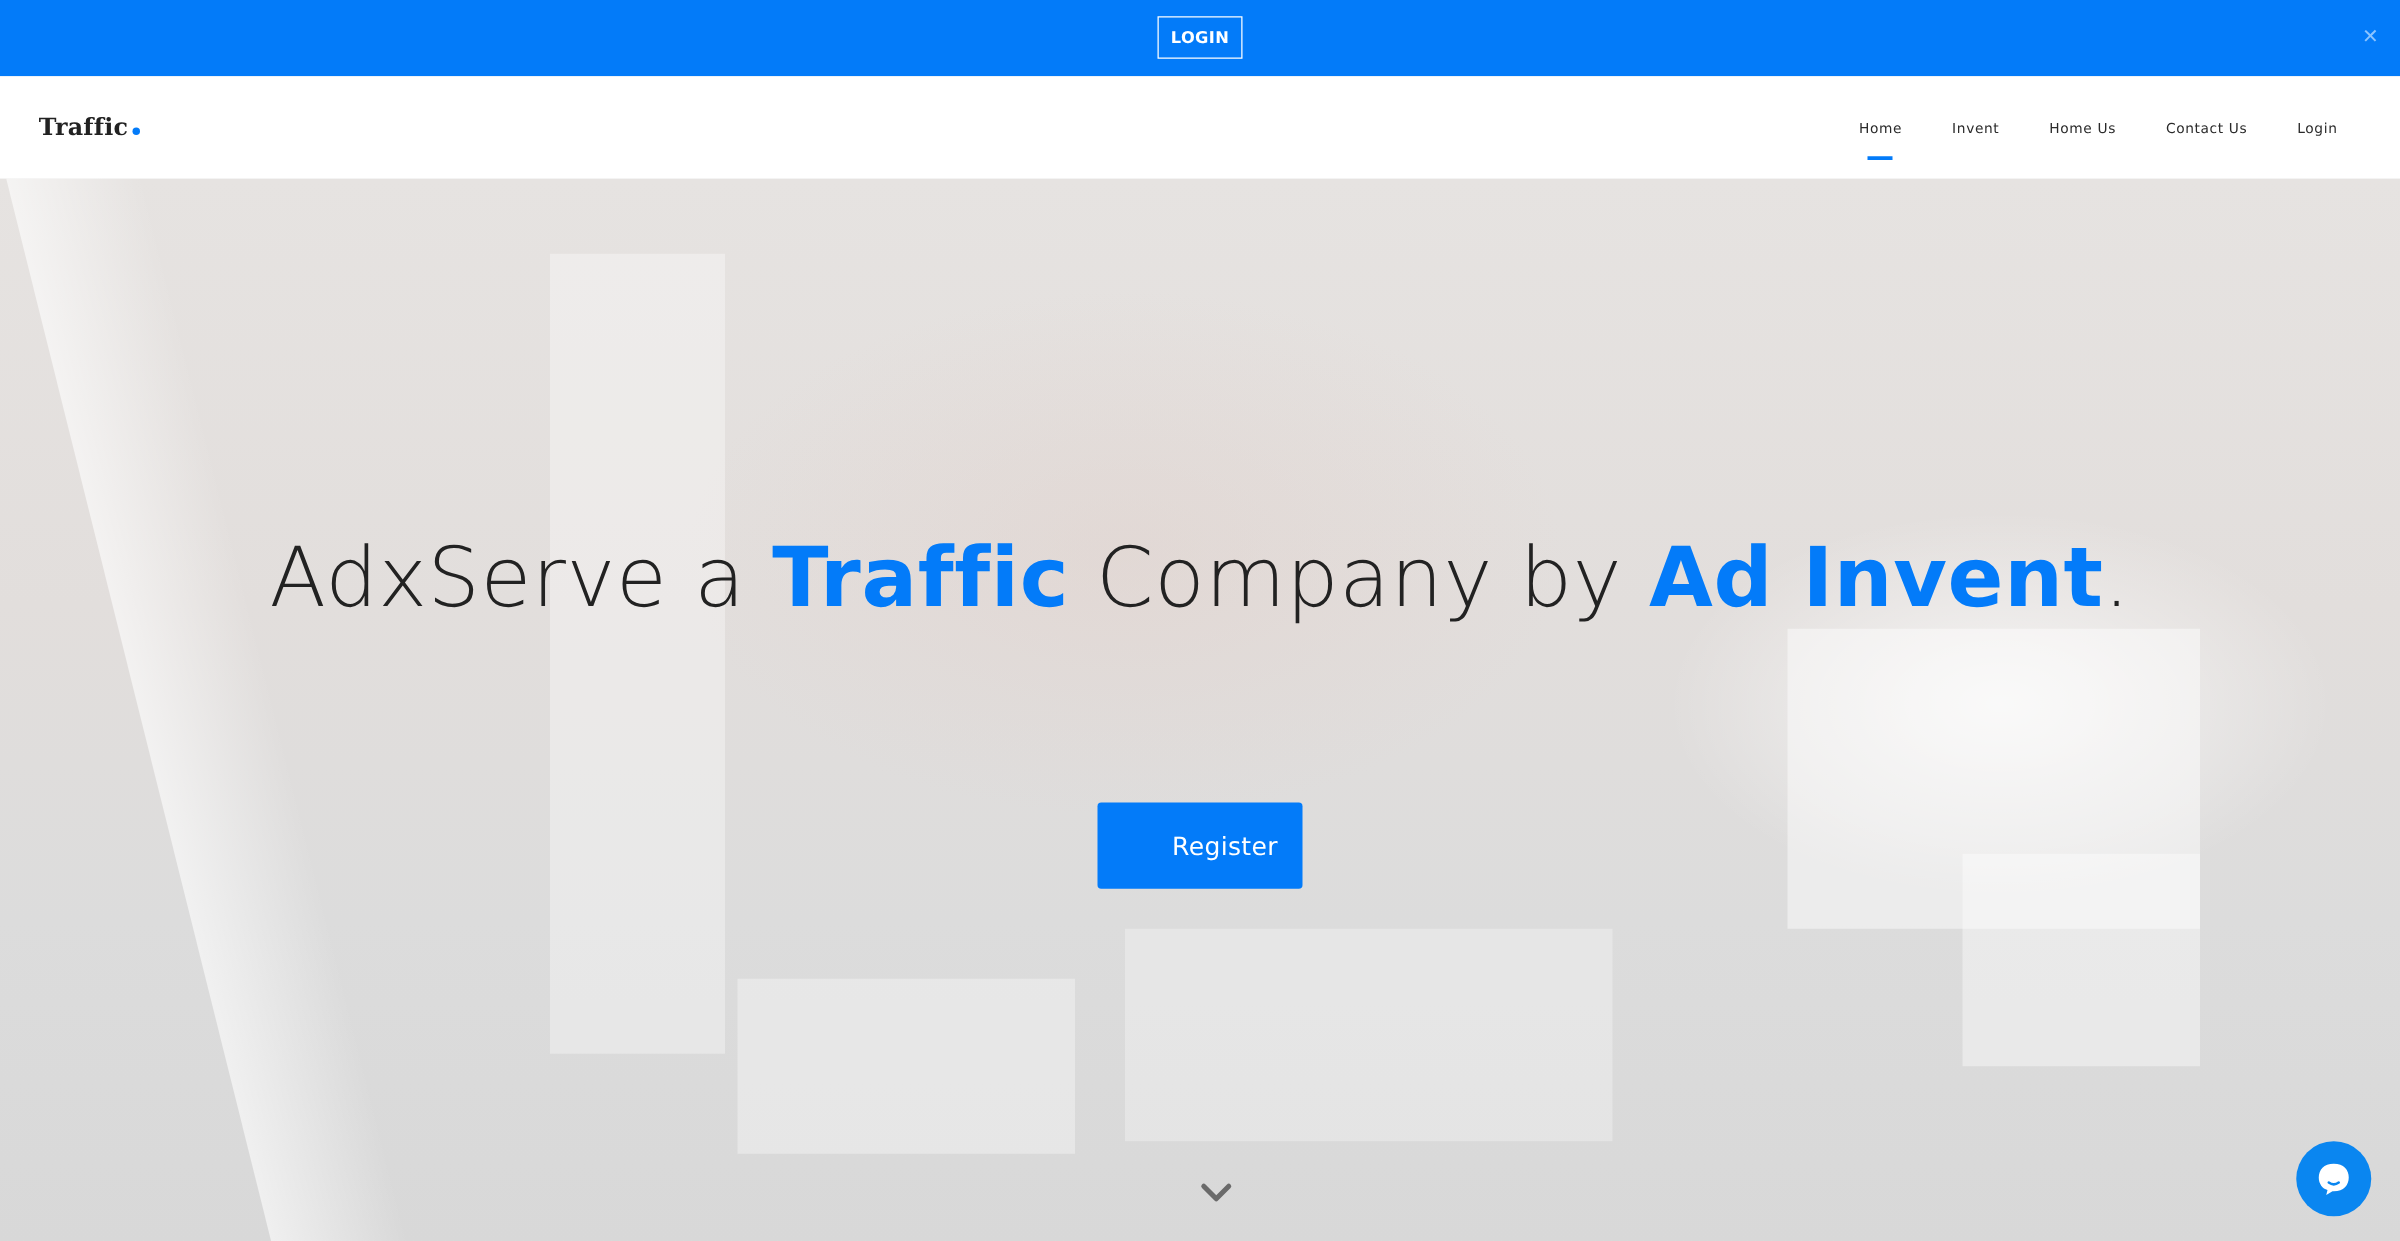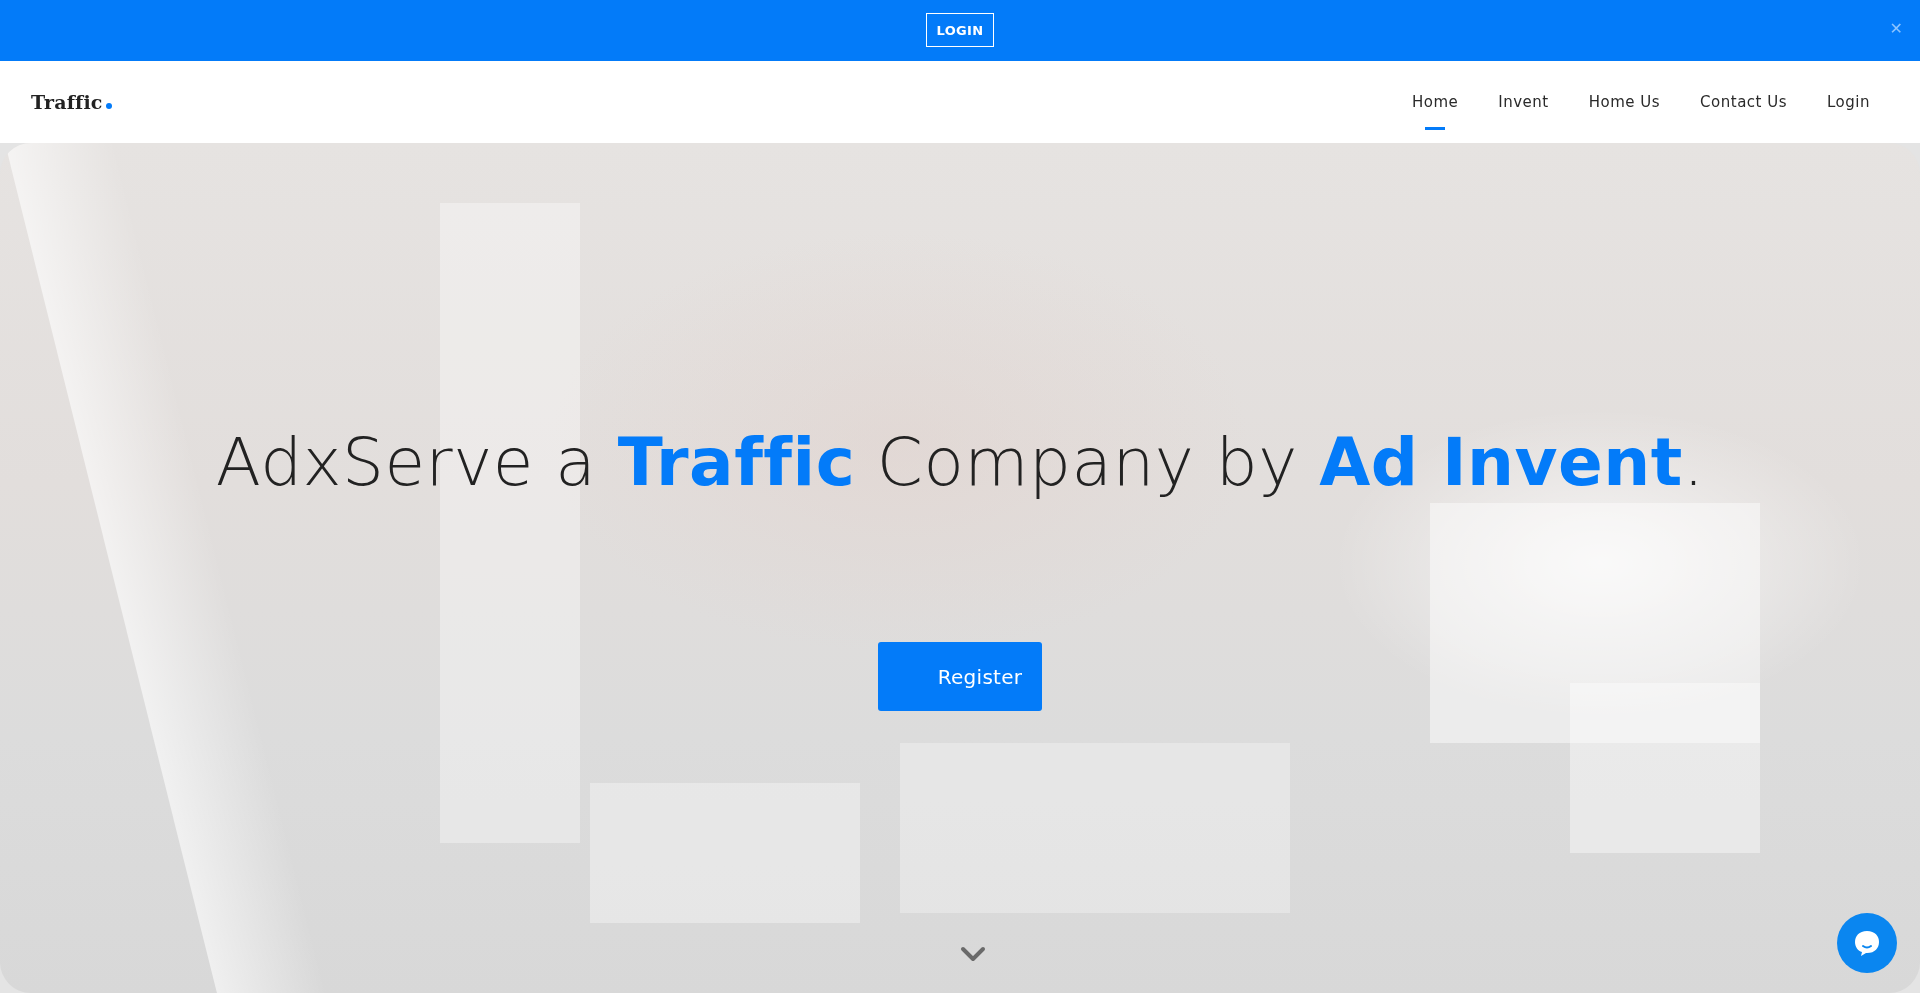--- a/index.html
+++ b/index.html
@@ -6,29 +6,28 @@
     html, body { width: 1920px; height: 993px; overflow: hidden; font-family: "DejaVu Sans", sans-serif; background: #e4e4e4; }
 
     .topbar { position: absolute; top: 0; left: 0; width: 1920px; height: 61px; background: #037bf9; }
     .topbar-login { position: absolute; left: 926px; top: 13px; width: 68px; height: 34px; border: 1px solid #ffffff; color: #fff; font-weight: bold; font-size: 13px; display: flex; align-items: center; justify-content: center; letter-spacing: 0.3px; cursor: pointer; }
     .topbar-close { position: absolute; right: 17px; top: 21px; color: #8cc4ff; font-size: 16px; font-weight: bold; line-height: 1; cursor: pointer; }
 
     .navbar { position: absolute; top: 61px; left: 0; width: 1920px; height: 82px; background: #ffffff; }
     .logo { position: absolute; left: 31px; top: 30px; font-family: "DejaVu Serif", serif; font-size: 19px; font-weight: bold; color: #222; letter-spacing: 0.2px; }
     .logo-dot { display: inline-block; width: 6px; height: 6px; border-radius: 50%; background: #037bf9; margin-left: 3px; vertical-align: 0px; }
     .nav { position: absolute; right: 50px; top: 0; height: 82px; display: flex; align-items: center; gap: 40px; }
-    .nav-item { position: relative; font-size: 15px; color: #2a2a2a; letter-spacing: 0.5px; cursor: pointer; }
+    .nav-item { position: relative; font-size: 11px; color: #2a2a2a; letter-spacing: 0.5px; cursor: pointer; }
     .nav-item.active::after { content: ""; position: absolute; left: 50%; transform: translateX(-50%); bottom: -19px; width: 20px; height: 3px; background: #037bf9; }
 
     .hero { position: absolute; top: 143px; left: 0; width: 1920px; height: 850px; overflow: hidden;
       background:
         radial-gradient(ellipse 380px 220px at 1600px 420px, rgba(255,255,255,0.7), rgba(255,255,255,0) 70%),
         radial-gradient(ellipse 500px 300px at 900px 300px, rgba(225,210,205,0.5), rgba(225,210,205,0) 70%),
         linear-gradient(180deg, #e6e3e1 0%, #e2dedc 40%, #dcdcdc 70%, #d8d8d8 100%);
-      border-radius: 31px;
     }
     .bg-beam { position: absolute; top: -20px; left: 0; width: 110px; height: 900px; background: linear-gradient(90deg, rgba(255,255,255,0.6), rgba(255,255,255,0)); transform: skewX(14deg); transform-origin: top left; }
     .bg-window { position: absolute; left: 440px; top: 60px; width: 140px; height: 640px; background: rgba(255,255,255,0.35); }
     .bg-panel { position: absolute; left: 1430px; top: 360px; width: 330px; height: 240px; background: rgba(255,255,255,0.45); }
     .bg-sofa { position: absolute; left: 590px; top: 640px; width: 270px; height: 140px; background: rgba(255,255,255,0.35); }
     .bg-sofa2 { position: absolute; left: 900px; top: 600px; width: 390px; height: 170px; background: rgba(255,255,255,0.3); }
     .bg-desk { position: absolute; left: 1570px; top: 540px; width: 190px; height: 170px; background: rgba(255,255,255,0.4); }
 
     .headline { position: absolute; top: 278px; left: 0; width: 1920px; text-align: center; font-size: 66px; line-height: 84px; color: #222; font-weight: 300; letter-spacing: 0.5px; }
     .headline .accent { color: #037bf9; font-weight: bold; }

